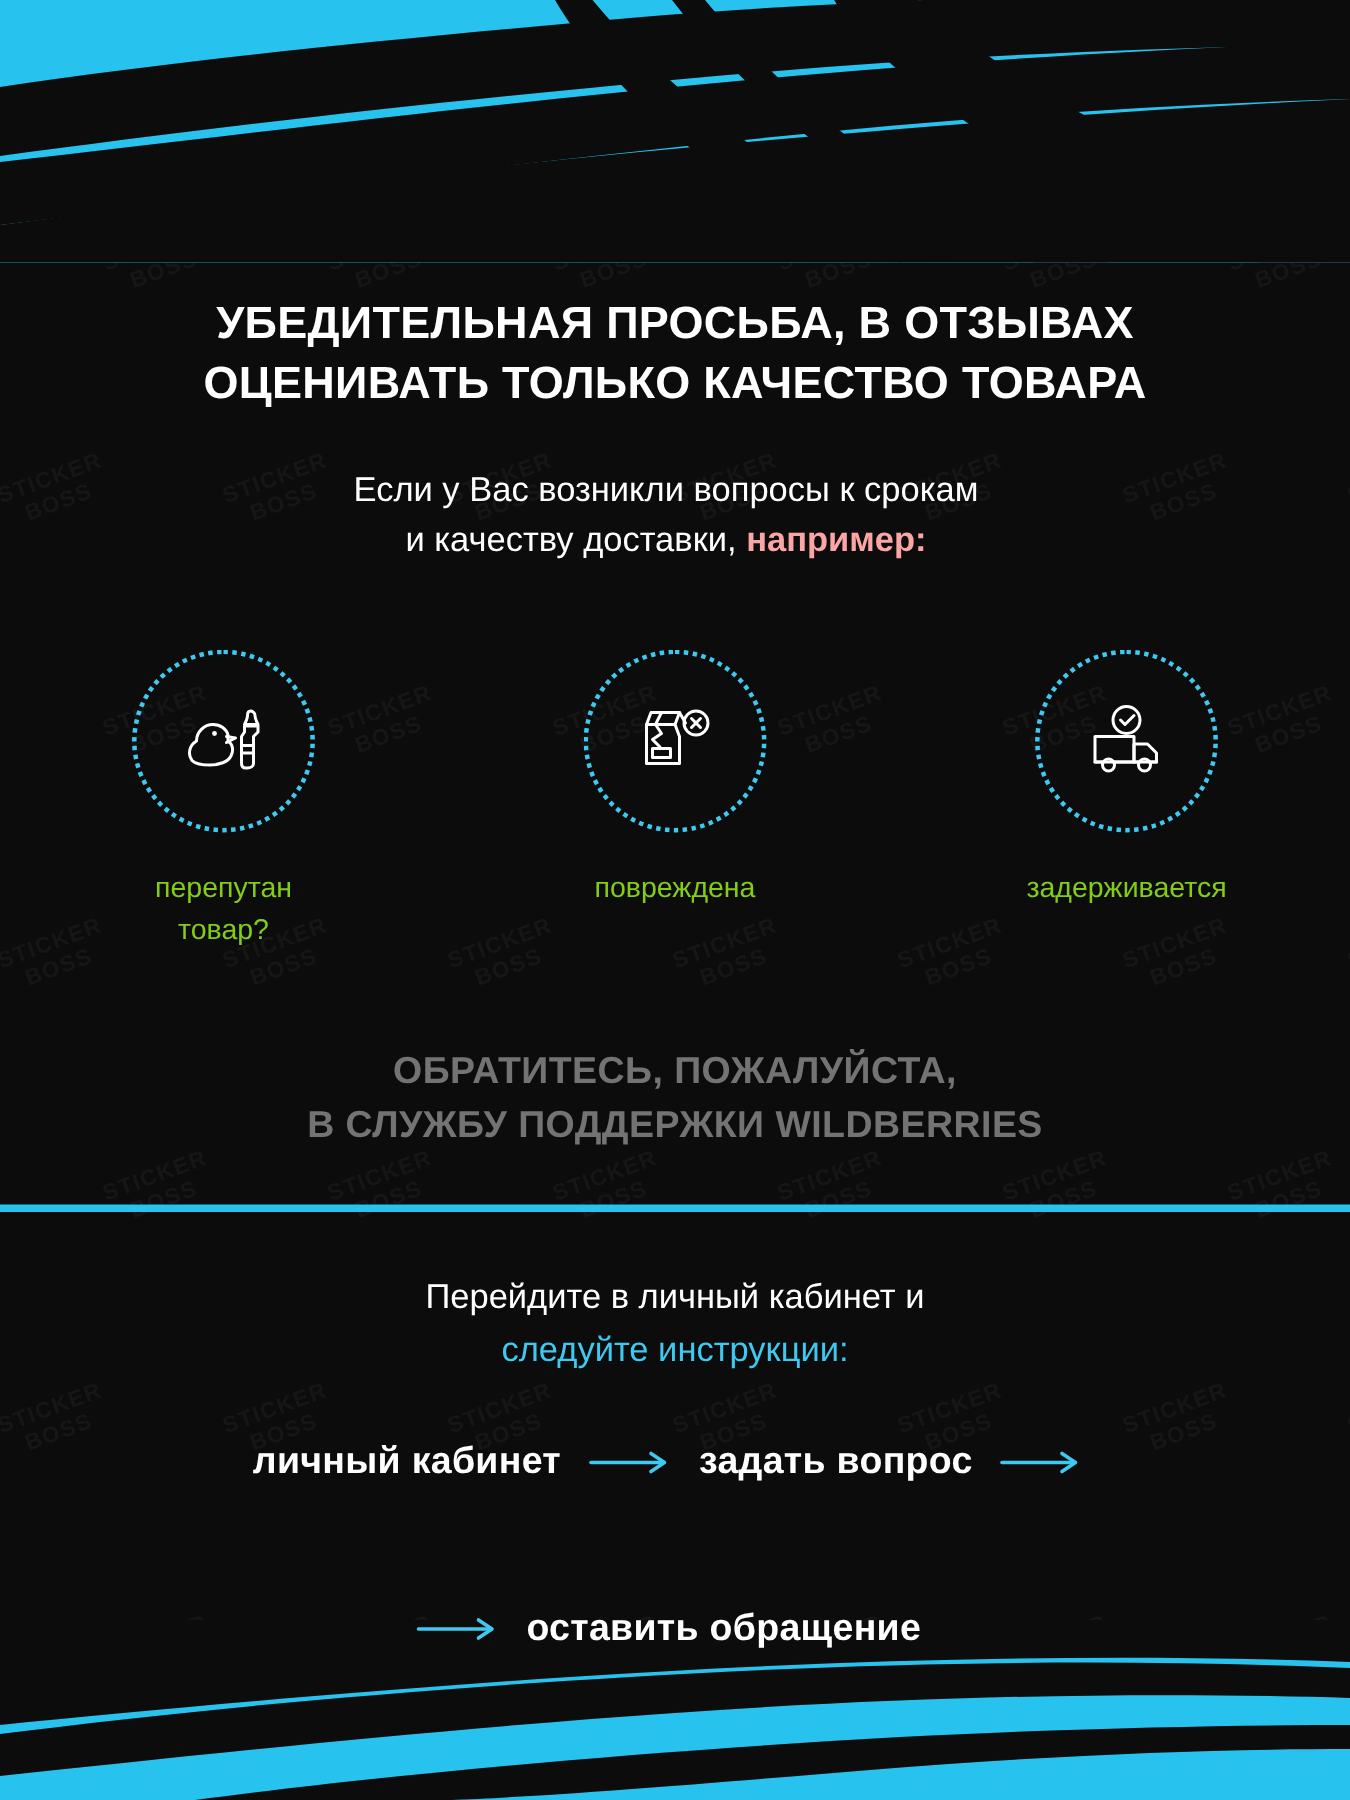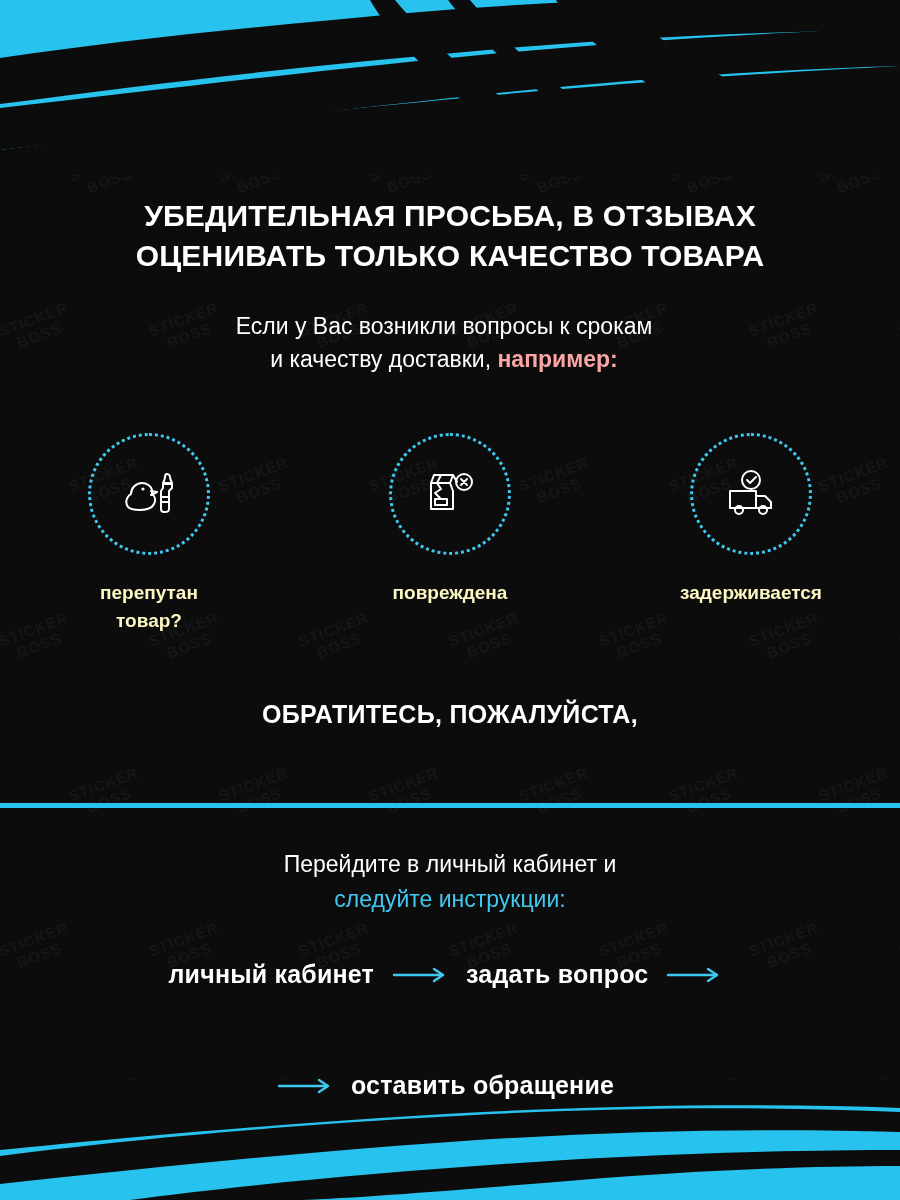--- a/index.html
+++ b/index.html
@@ -113,34 +113,33 @@
     height: 122px;
     margin: 0 auto;
     border-radius: 50%;
     border: 3px dotted #3fc9f0;
     display: flex;
     align-items: center;
     justify-content: center;
   }
   .circle-caption {
     margin-top: 24px;
-    color: #fef9c3;
+    color: #84cc16;
     font-size: 19px;
     line-height: 1.45;
-    font-weight: bold;
   }
 
   
   .cta {
     position: absolute;
     top: 697px;
     left: 0;
     width: 900px;
     text-align: center;
-    color: #ffffff;
+    color: #737373;
     font-size: 25px;
     font-weight: bold;
     line-height: 1.42;
     letter-spacing: 0.3px;
   }
 
   .divider {
     position: absolute;
     top: 803px;
     left: 0;
@@ -318,20 +317,21 @@
         </div>
         <div class="circle-caption">
           <div>задерживается</div>
         </div>
       </div>
 
     </div>
 
     <div class="cta">
       <div>ОБРАТИТЕСЬ, ПОЖАЛУЙСТА,</div>
+      <div>В СЛУЖБУ ПОДДЕРЖКИ WILDBERRIES</div>
     </div>
 
     <div class="divider"></div>
 
     <div class="lower-lead">
       <div>Перейдите в личный кабинет и</div>
       <div class="accent">следуйте инструкции:</div>
     </div>
 
     <div class="steps-row steps-row-1">

